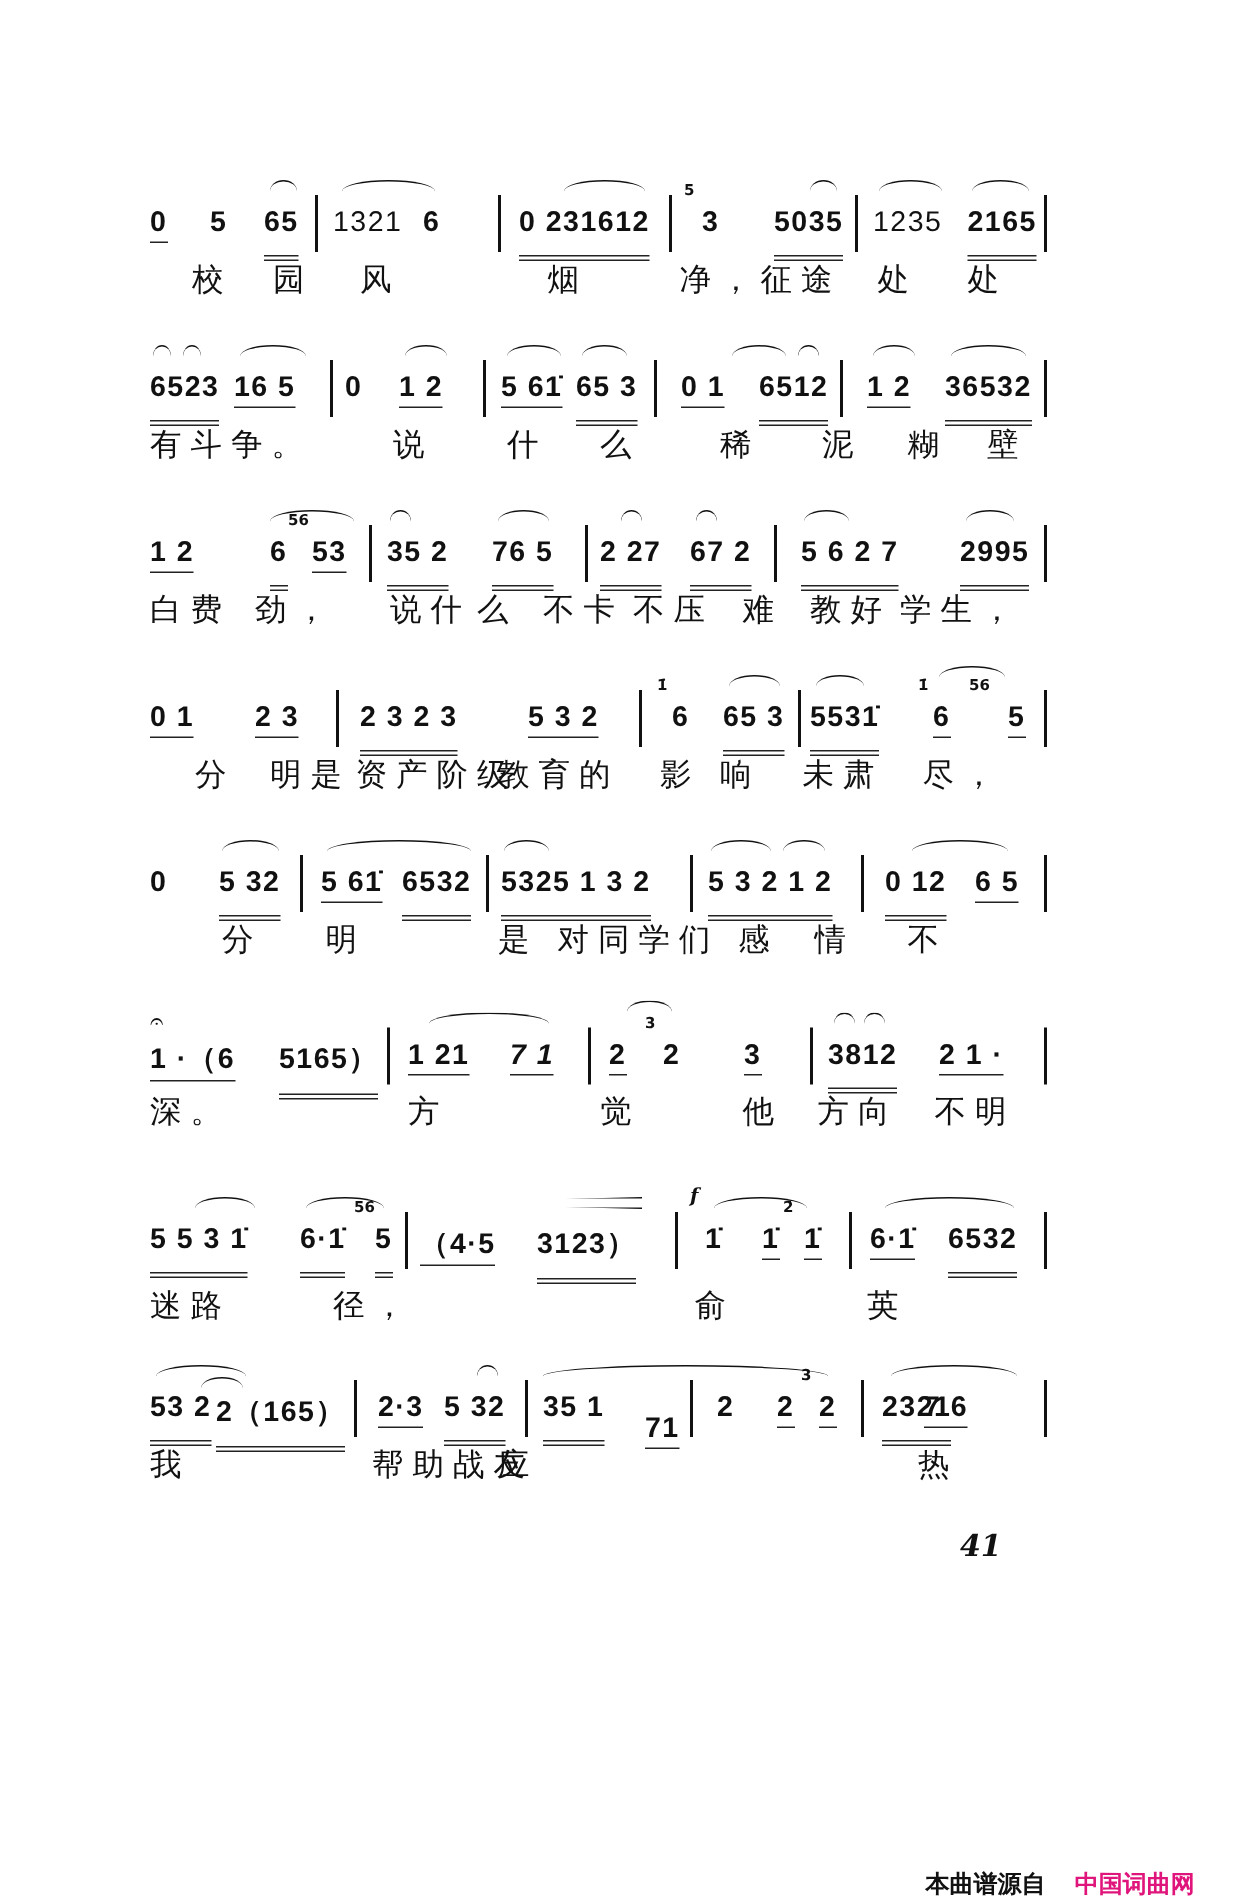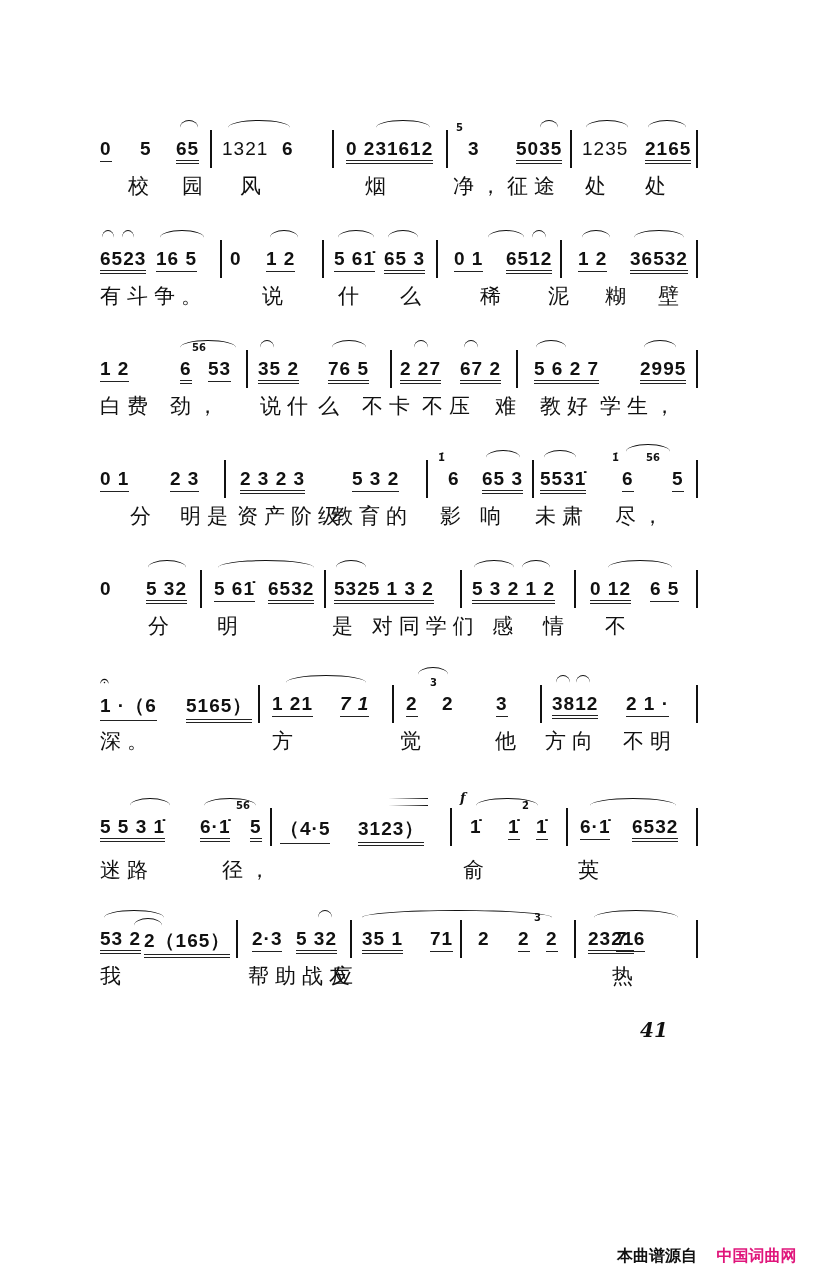--- a/index.html
+++ b/index.html
@@ -4,21 +4,21 @@
 <style>
   html, body { margin:0; padding:0; background:#ffffff; }
   body { width:822px; height:1269px; position:relative; overflow:hidden;
          font-family:"DejaVu Sans", sans-serif; color:#111; }
   .system { position:absolute; left:100px; width:600px; }
   .notes-row { position:absolute; left:0; width:600px; height:40px; }
   .lyrics-row { position:absolute; left:0; width:600px; height:30px; }
   .tok { position:absolute; top:8px; font-weight:bold; font-size:19px; letter-spacing:1px; white-space:nowrap;
          font-family:"Liberation Sans", sans-serif; }
   .tok.u1 { border-bottom:1.5px solid #222; padding-bottom:1px; }
-  .tok.u2 { border-bottom:4px double #222; padding-bottom:0; }
+  .tok.u2 { border-bottom:4px double #222; padding-bottom:10px; }
   .bar { position:absolute; top:0; width:2px; height:38px; background:#111; }
   .slur { position:absolute; top:-10px; height:14px; border-top:1.6px solid #111; border-radius:50% 50% 0 0; }
   .grace { position:absolute; top:-8px; font-size:10px; font-weight:bold; }
   .lyr { position:absolute; top:0; font-size:21px; font-family:"DejaVu Serif", serif; white-space:nowrap; letter-spacing:6px; }
   .dyn { position:absolute; font-style:italic; font-weight:bold; font-family:"DejaVu Serif", serif; font-size:13px; }
   .hairpin { position:absolute; height:6px; border-top:1.2px solid #111; border-bottom:1.2px solid #111;
              clip-path:polygon(0 45%, 100% 0, 100% 100%, 0 55%); }
   .fermata { position:absolute; font-size:16px; }
   #page-number { position:absolute; left:640px; top:1018px; font-weight:bold; font-size:20px; font-style:italic;
                  font-family:"DejaVu Serif", serif; }
@@ -279,21 +279,21 @@
     <div class="slur" style="left:4px;width:60px;"></div>
     <span class="tok u2" style="left:44px;">2（165）</span>
     <div class="slur" style="left:34px;width:28px;top:-2px;"></div>
     <div class="bar" style="left:136px;"></div>
     <span class="tok u1" style="left:152px;">2·3</span>
     <span class="tok u2" style="left:196px;">5 32</span>
     <div class="slur" style="left:218px;width:14px;"></div>
     <div class="bar" style="left:250px;"></div>
     <span class="tok u2" style="left:262px;">35 1</span>
     <div class="slur" style="left:262px;width:190px;"></div>
-    <span class="tok u1" style="left:330px;">71</span>
+    <span class="tok u1" style="left:330px;margin-top:14px;">71</span>
     <div class="bar" style="left:360px;"></div>
     <span class="tok" style="left:378px;">2</span>
     <span class="tok u1" style="left:418px;">2</span>
     <span class="grace" style="left:434px;">3</span>
     <span class="tok u1" style="left:446px;">2</span>
     <div class="bar" style="left:474px;"></div>
     <span class="tok u2" style="left:488px;">2321</span>
     <span class="tok u1" style="left:516px;">7 6</span>
     <div class="slur" style="left:494px;width:84px;"></div>
     <div class="bar" style="left:596px;"></div>

